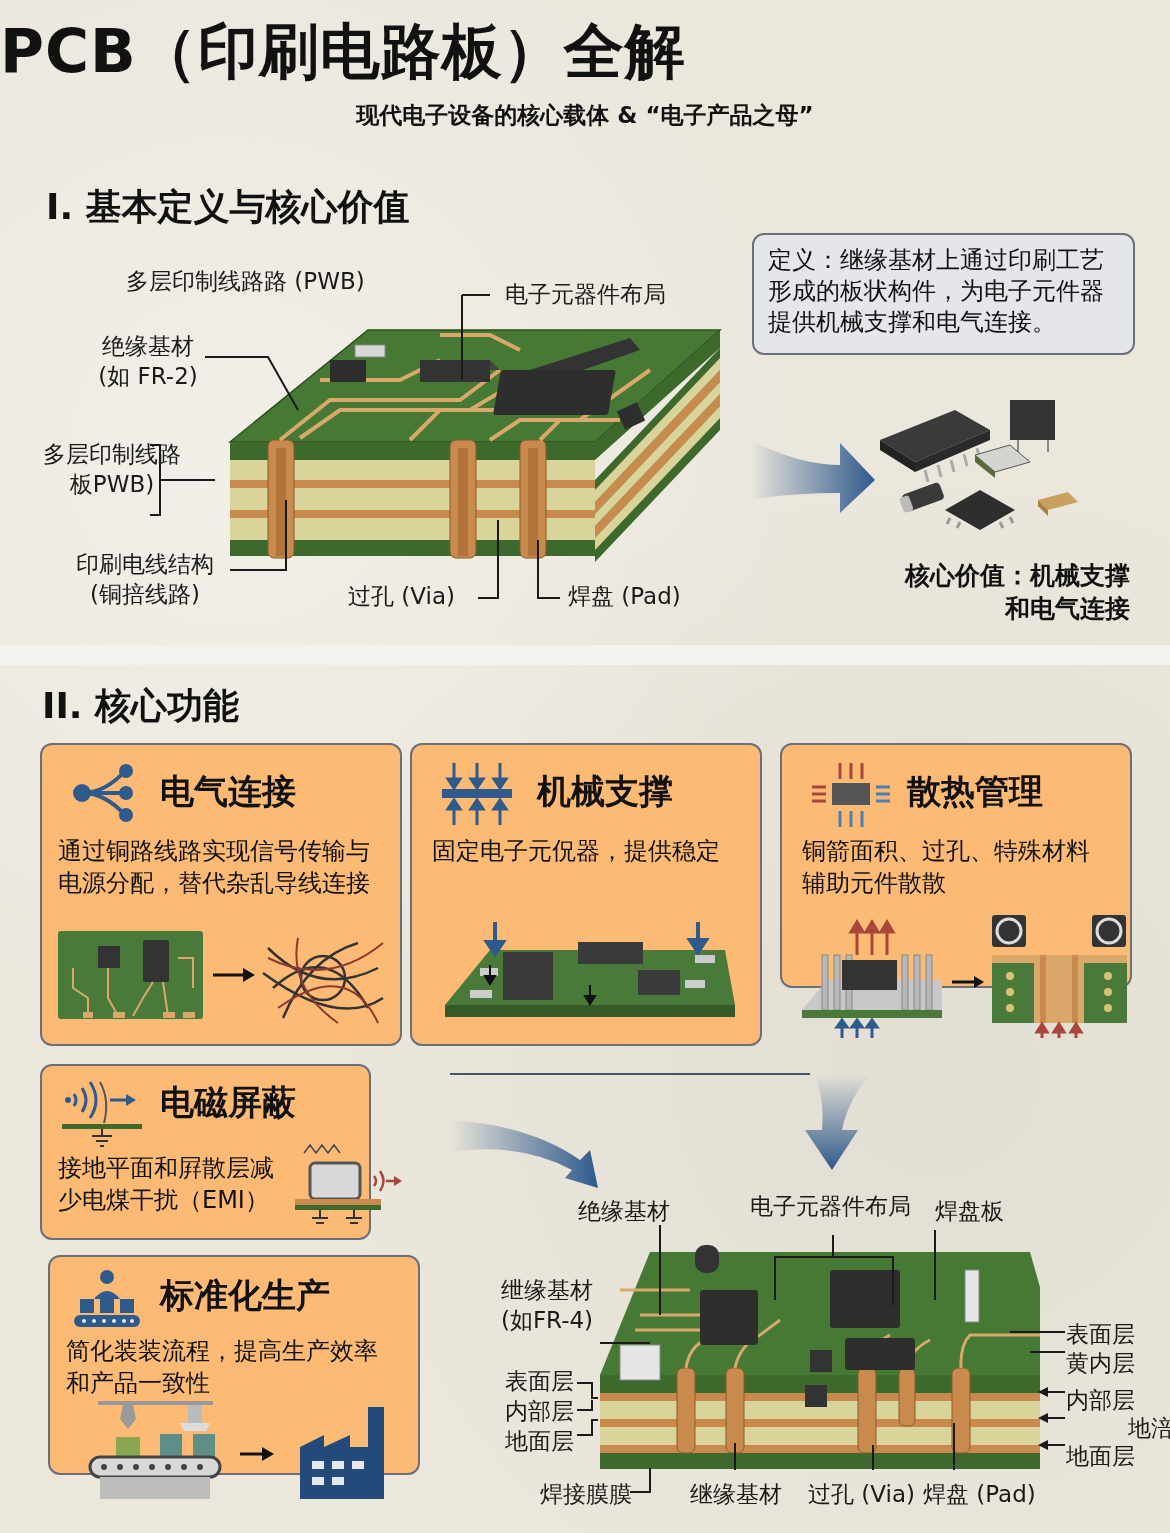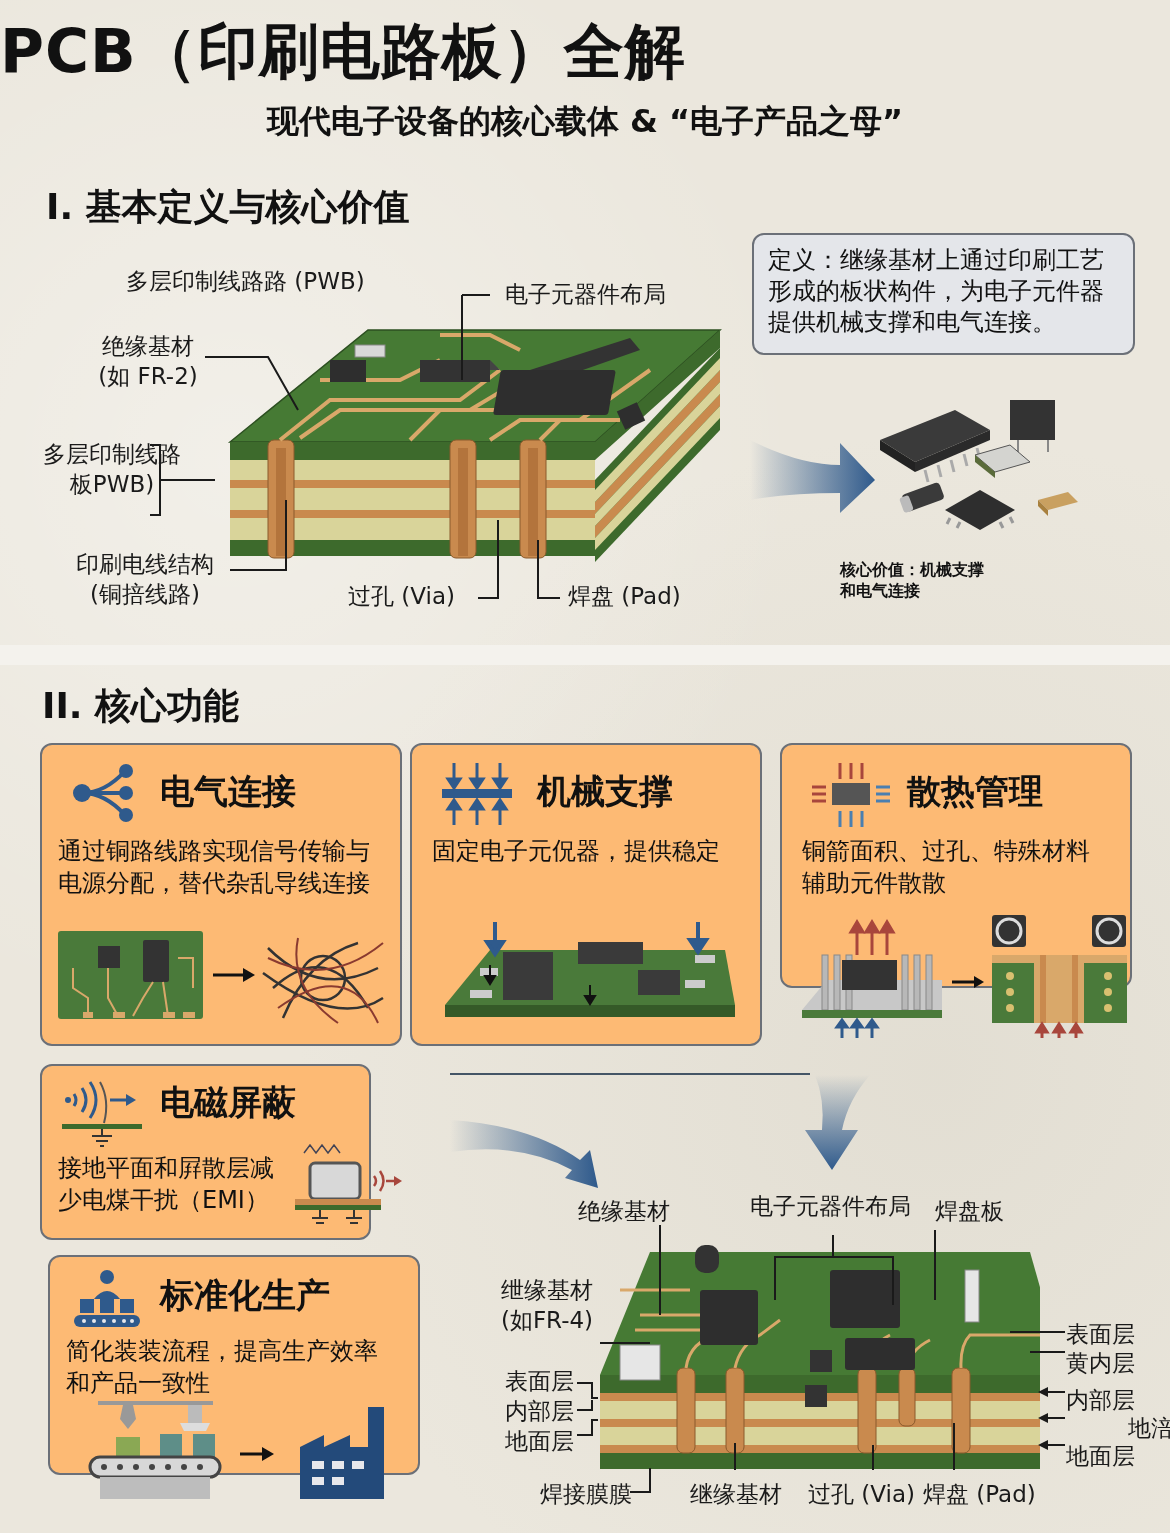--- a/index.html
+++ b/index.html
@@ -1,27 +1,27 @@
 <!DOCTYPE html>
 <html><head>
 <meta charset="utf-8">
 <style>
   *{box-sizing:border-box;margin:0;padding:0;}
   html,body{width:1170px;height:1533px;overflow:hidden;}
   body{background:#ebe7dd;font-family:"DejaVu Sans","Liberation Sans",sans-serif;color:#111;position:relative;
     background-image:radial-gradient(circle at 20% 30%,rgba(255,255,255,.35) 0,transparent 40%),radial-gradient(circle at 80% 70%,rgba(200,195,180,.25) 0,transparent 45%);}
   .abs{position:absolute;}
   .title{left:0;top:12px;width:1170px;text-align:left;font-size:60px;font-weight:bold;letter-spacing:1px;}
-  .subtitle{left:0;top:100px;width:1170px;text-align:center;font-size:32px;font-weight:bold;}
+  .subtitle{left:0;top:100px;width:1170px;text-align:center;font-size:23px;font-weight:bold;}
   .sec-head{font-size:36px;font-weight:bold;}
   .divider{left:0;top:645px;width:1170px;height:20px;background:#f4f2ed;}
   .lbl{font-size:23px;color:#1a1a1a;white-space:nowrap;line-height:1.3;}
   .lbl.c{text-align:center;}
   .defbox{left:752px;top:233px;width:383px;height:122px;border:2px solid #6b7078;border-radius:12px;background:#e4e6ea;padding:10px 14px;font-size:24px;line-height:1.3;}
-  .corevalue{left:840px;top:560px;width:290px;text-align:left;font-size:16px;font-weight:bold;line-height:1.3;}
+  .corevalue{left:840px;top:560px;width:290px;text-align:right;font-size:25px;font-weight:bold;line-height:1.3;}
   .card{border:2px solid #6b7078;border-radius:12px;background:#fdba74;}
   .card-title{font-size:34px;font-weight:bold;}
   .card-desc{font-size:24px;line-height:1.35;}
   svg{display:block;}
 </style>
 </head>
 <body>
 
 <div class="abs title">PCB（印刷电路板）全解</div>
 <div class="abs subtitle">现代电子设备的核心载体 &amp; “电子产品之母”</div>

